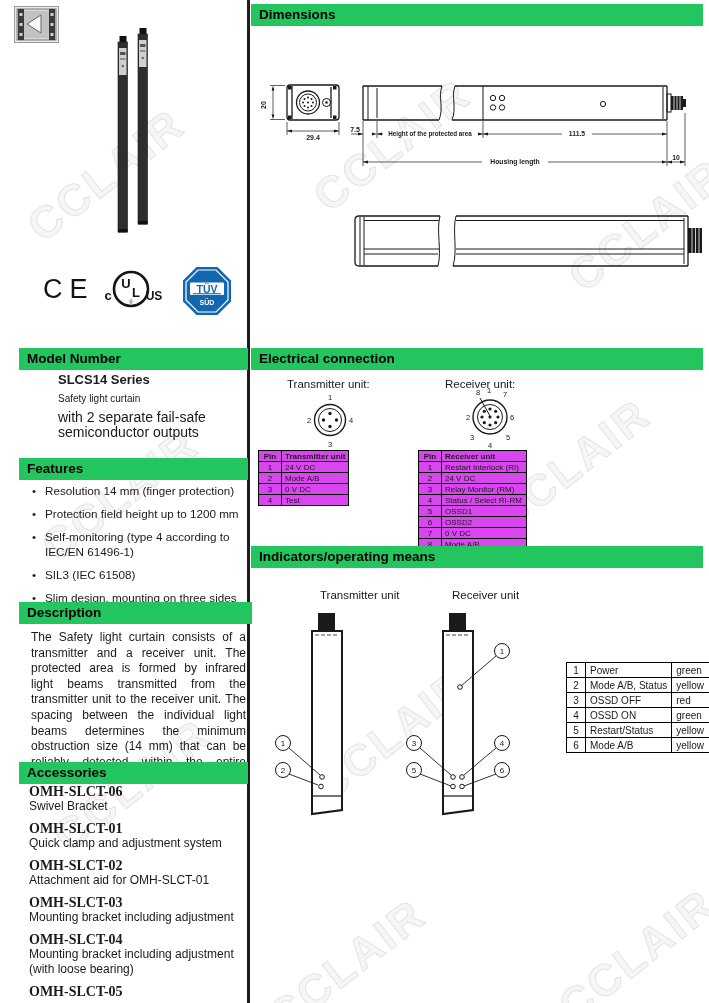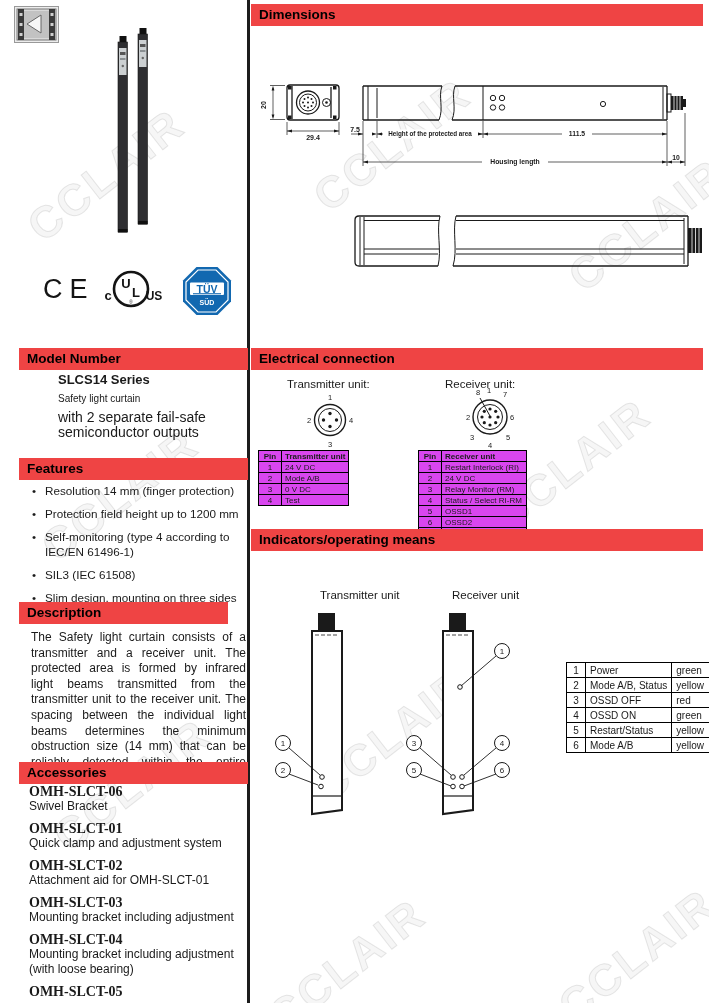--- a/index.html
+++ b/index.html
@@ -1,19 +1,19 @@
 <!DOCTYPE html>
 <html><head>
 <meta charset="utf-8">
 <style>
   html,body{margin:0;padding:0;background:#888;}
   .page{position:relative;width:709px;height:1003px;background:#fff;
         font-family:"Liberation Sans",sans-serif;color:#1a1a1a;overflow:hidden;margin:0 auto;}
   .abs{position:absolute;}
-  .hdr{position:absolute;height:22px;background:#ef4444;color:#000;font-weight:bold;
+  .hdr{position:absolute;height:22px;background:#22c55e;color:#000;font-weight:bold;
        font-size:13.5px;line-height:22px;padding-left:8px;box-sizing:border-box;}
   .sep{position:absolute;left:247px;top:0;width:3px;height:1003px;background:#1c1c1c;}
   .wm{position:absolute;font-size:44px;font-weight:bold;letter-spacing:3px;
       color:rgba(0,0,0,0.035);-webkit-text-stroke:1px rgba(120,120,120,0.18);
       transform:rotate(-38deg);pointer-events:none;white-space:nowrap;}
   .txt{position:absolute;margin-left:28px;}
   .bold{font-weight:bold;}
   .feat{position:absolute;left:19px;top:483px;width:229px;}
   .feat .row{display:flex;margin-bottom:8px;font-size:11.7px;line-height:15px;}
   .feat .b{width:26px;padding-left:13px;box-sizing:border-box;}
@@ -130,21 +130,21 @@
     <div class="row">
       <span class="b">•</span>
       <span class="t">SIL3 (IEC 61508)</span>
       </div>
     <div class="row">
       <span class="b">•</span>
       <span class="t">Slim design, mounting on three sides</span>
       </div>
   </div>
 
-  <div class="hdr" style="left:19px;top:602px;width:209px">Description</div>
+  <div class="hdr" style="left:19px;top:602px;width:233px">Description</div>
   <div class="desc">The Safety light curtain consists of a transmitter and a receiver unit. The protected area is formed by infrared light beams transmitted from the transmitter unit to the receiver unit. The spacing between the individual light beams determines the minimum obstruction size (14 mm) that can be reliably detected within the entire protected area range.</div>
 
   <div class="hdr" style="left:19px;top:762px;width:229px">Accessories</div>
   <div class="acc">
     <div class="item">
       <div class="nm">OMH-SLCT-06</div>
       <div class="ds">Swivel Bracket</div>
       </div>
     <div class="item">
       <div class="nm">OMH-SLCT-01</div>
@@ -410,21 +410,21 @@
           <td>7</td>
           <td>0 V DC</td>
         </tr>
         <tr>
           <td>8</td>
           <td>Mode A/B</td>
         </tr>
       </tbody>
   </table>
 
-  <div class="hdr" style="left:251px;top:529px;width:452px">Indicators/operating means</div>
+  <div class="hdr" style="left:251px;top:546px;width:452px">Indicators/operating means</div>
 
   <div class="txt" style="left:292px;top:589px;font-size:11.5px">Transmitter unit</div>
   <div class="txt" style="left:424px;top:589px;font-size:11.5px">Receiver unit</div>
 
   <svg class="abs" style="left:272px;top:598px" width="260" height="240" viewBox="0 0 260 240">
 
     <rect x="46" y="15" width="17" height="17" fill="#1a1a1a"></rect>
     <line x1="44" y1="32.5" x2="65" y2="32.5" stroke="#1a1a1a" stroke-width="1"></line>
     <polygon points="40,33 70,33 70,212 40,216" fill="#fff" stroke="#1a1a1a" stroke-width="2"></polygon>
     <line x1="43" y1="37" x2="67" y2="37" stroke="#1a1a1a" stroke-width="0.8" stroke-dasharray="4,2"></line>

